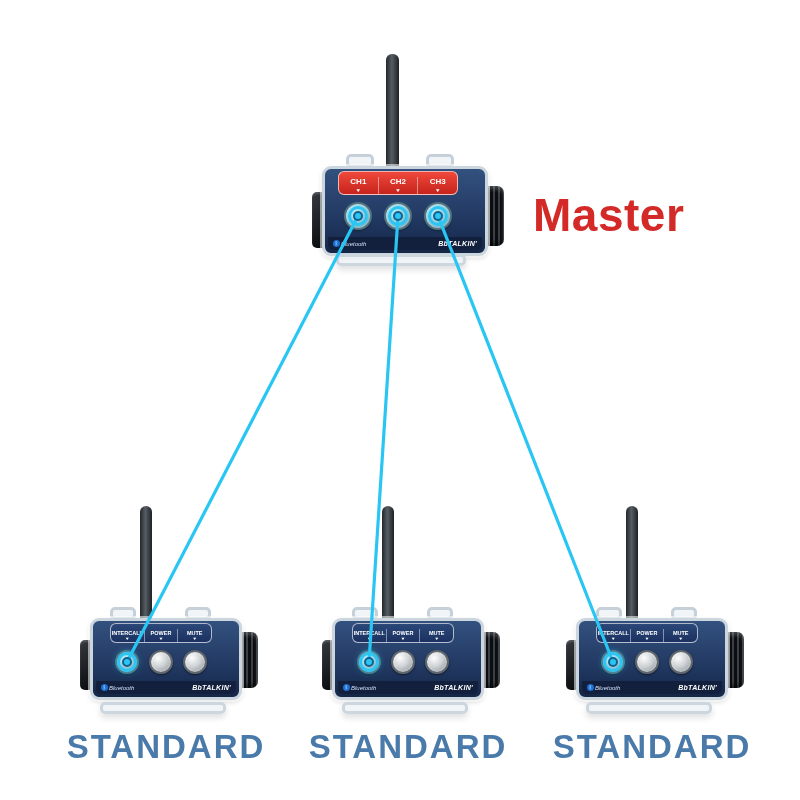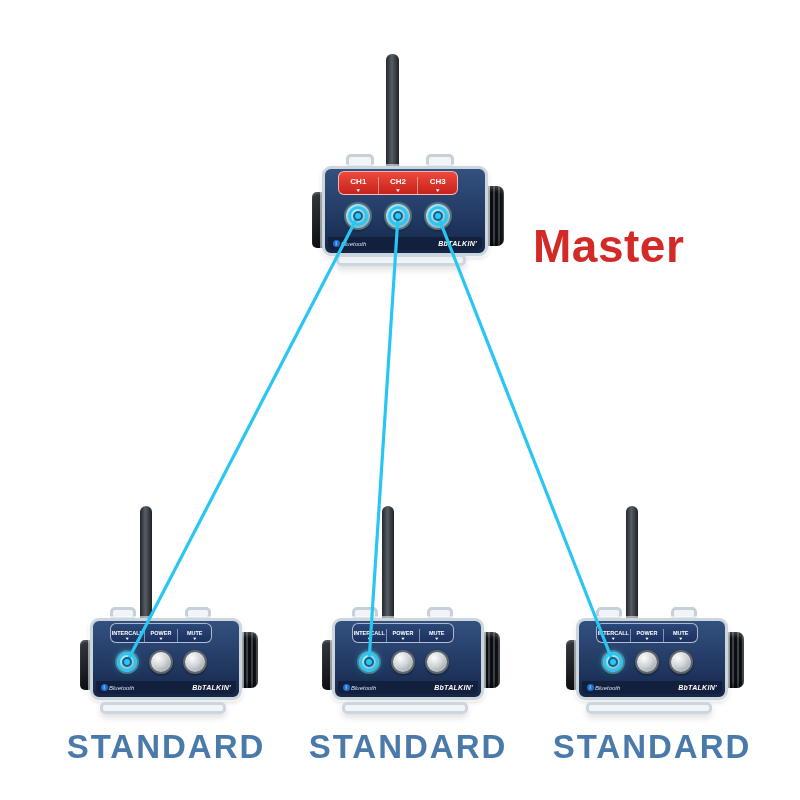--- a/index.html
+++ b/index.html
@@ -166,21 +166,21 @@
         <span class="bt">
             <i class="bticon">ᛒ</i>
             <em>Bluetooth</em>
           </span>
         <span class="talkin">BbTALKIN'</span>
       </div>
     </div>
     <div class="clear-bottom" style="left:26px;top:200px;width:130px;height:12px;"></div>
   </div>
 
-  <div class="label master-label" style="left:533px;top:188px;margin-top:31px;">Master</div>
+  <div class="label master-label" style="left:533px;top:188px;">Master</div>
 
   <div class="device standard" style="left:80px;top:506px;width:200px;height:210px;">
     <div class="antenna" style="left:60px;top:0;width:12px;height:116px;"></div>
     <div class="mount" style="left:30px;top:101px;width:26px;height:13px;"></div>
     <div class="mount" style="left:105px;top:101px;width:26px;height:13px;"></div>
     <div class="left-cap" style="left:0;top:134px;width:14px;height:50px;"></div>
     <div class="knob" style="left:148px;top:126px;width:30px;height:56px;"></div>
     <div class="dev-body" style="left:10px;top:112px;width:152px;height:82px;">
       <div class="face-col" style="left:17px;top:2px;width:102px;">
         <div class="band navy">

